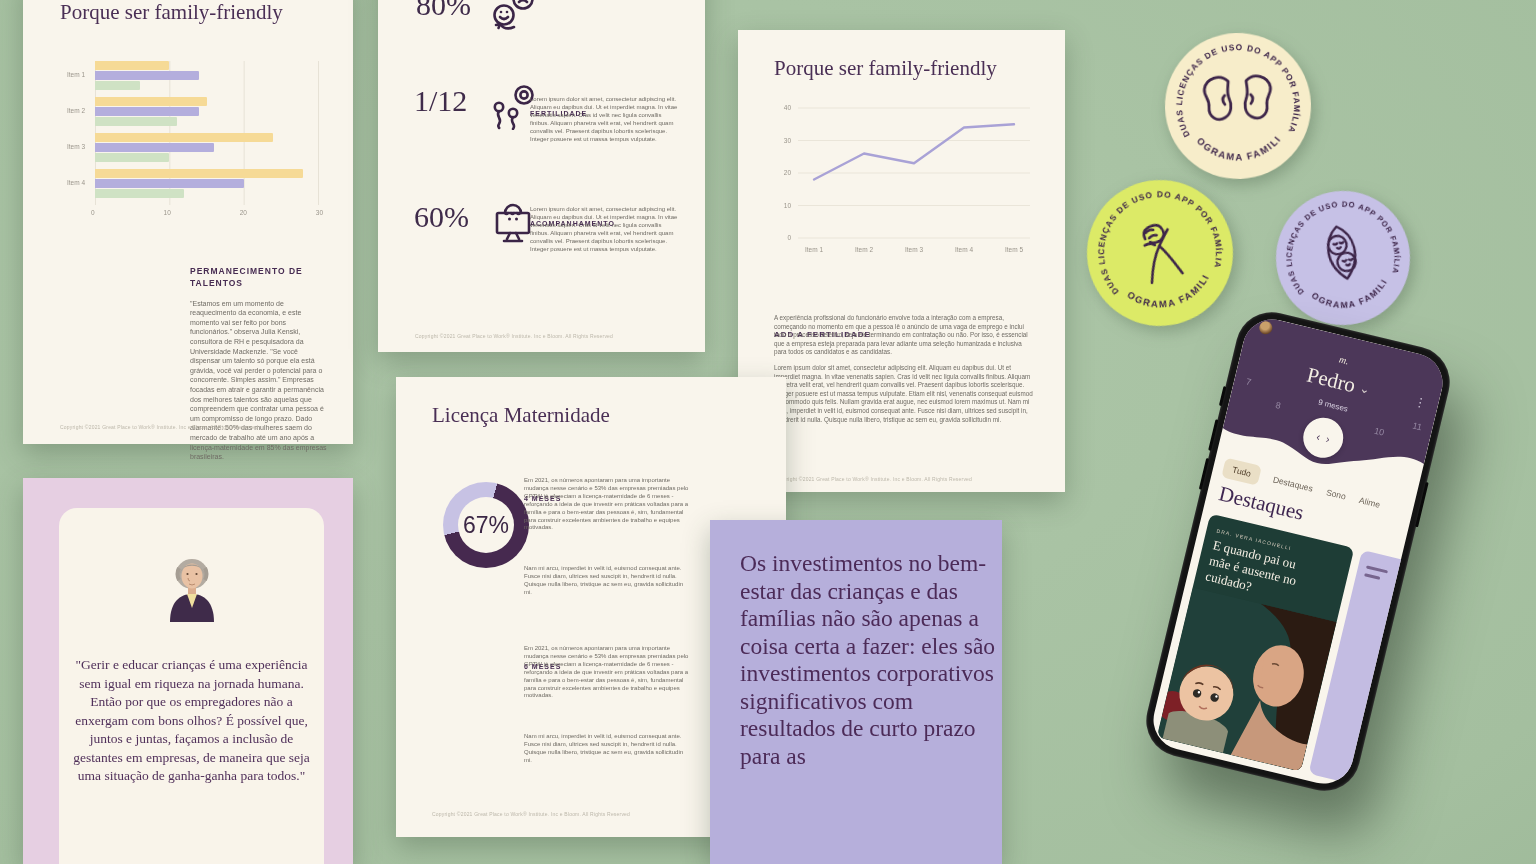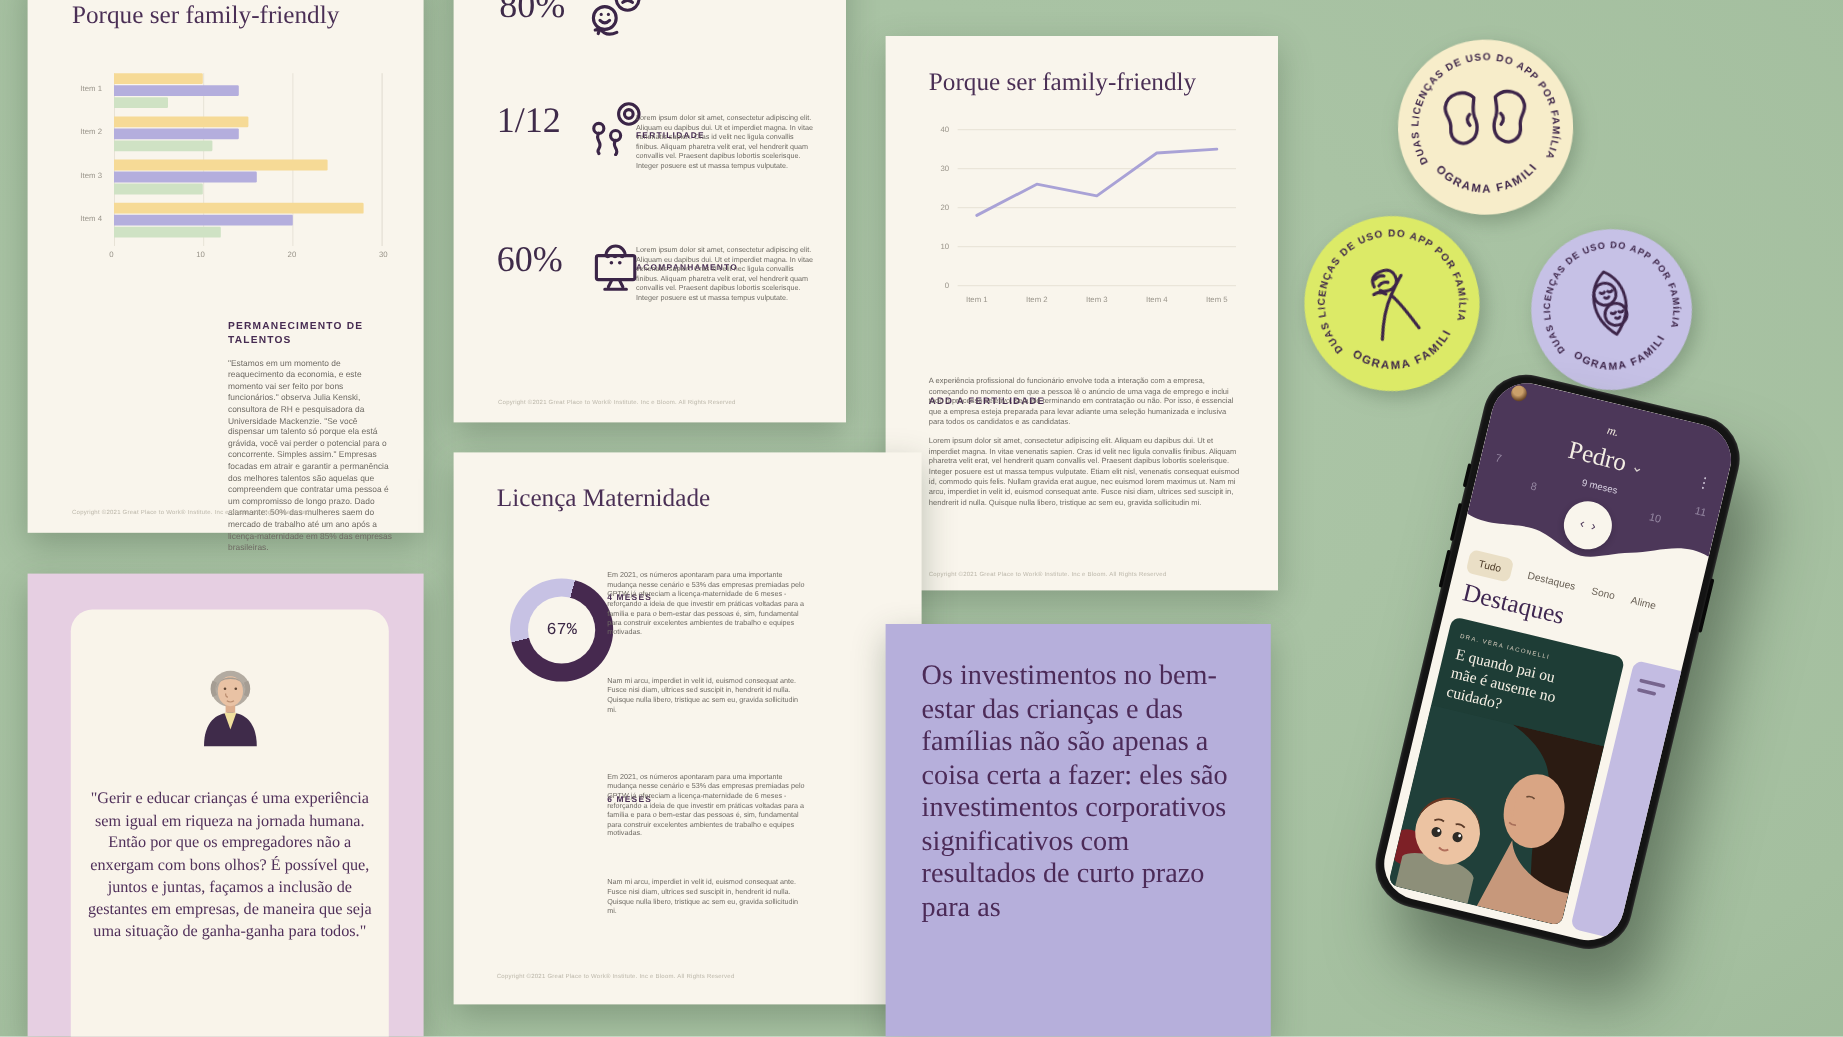--- a/index.html
+++ b/index.html
@@ -41,39 +41,39 @@
   
   #card-grafico{left:738px;top:30px;width:327px;height:462px;}
   #card-grafico .title{left:36px;top:26px;}
   #line-wrap{position:absolute;left:30px;top:66px;}
   #card-grafico .kicker{position:absolute;left:36px;top:266px;font-size:8px;}
   #card-grafico .p1{position:absolute;left:36px;top:284px;width:260px;font-size:6.3px;line-height:8.6px;}
   #card-grafico .p2{position:absolute;left:36px;top:334px;width:260px;font-size:6.3px;line-height:8.6px;}
   #card-grafico .copyright{left:36px;top:446px;}
 
   
-  #card-licenca{left:378px;top:377px;width:390px;height:460px;}
+  #card-licenca{left:396px;top:377px;width:390px;height:460px;}
   #card-licenca .title{left:36px;top:26px;}
   .donut{position:absolute;width:86px;height:86px;border-radius:50%;}
   .donut::after{content:"";position:absolute;inset:15px;border-radius:50%;background:#f9f5ec;}
   .donut .pct{position:absolute;inset:0;display:flex;align-items:center;justify-content:center;
-     font-family:Liberation Mono, monospace;font-size:14px;color:#3b2745;z-index:2;}
+     font-family:Liberation Sans, sans-serif;font-size:23px;color:#3b2745;z-index:2;}
   .lic-kicker{position:absolute;font-size:7px;letter-spacing:1px;}
   .lic-p{position:absolute;width:168px;font-size:6px;line-height:7.9px;}
   #card-licenca .copyright{left:36px;top:434px;}
 
   
   #card-quote{left:23px;top:478px;width:330px;height:386px;background:#e6cfe2;}
   #card-quote .inner{position:absolute;left:36px;top:30px;width:265px;height:400px;border-radius:18px;background:#f9f4ea;}
   #card-quote .portrait{position:absolute;left:50%;top:46px;transform:translateX(-50%);}
   #card-quote .quote{position:absolute;left:14px;right:14px;top:148px;text-align:center;
      font-family:"Liberation Serif",serif;font-size:13.5px;line-height:18.5px;color:#50305a;}
 
   
-  #card-statement{left:738px;top:520px;width:321px;height:344px;background:#b6afdb;}
+  #card-statement{left:710px;top:520px;width:292px;height:344px;background:#b6afdb;}
   #card-statement .statement{position:absolute;left:30px;top:30px;width:262px;
      font-family:"Liberation Serif",serif;font-size:23.5px;line-height:27.5px;color:#4c2b58;}
 
   
   .sticker{position:absolute;filter:drop-shadow(3px 6px 8px rgba(40,60,40,.28));}
   .sticker svg{display:block;}
   .ring-txt{font-family:"Liberation Sans",sans-serif;font-size:8.4px;font-weight:bold;letter-spacing:1px;fill:#3d2549;}
   .arc-txt{font-family:"Liberation Sans",sans-serif;font-size:9.5px;font-weight:bold;letter-spacing:1.6px;fill:#3d2549;}
 
   

